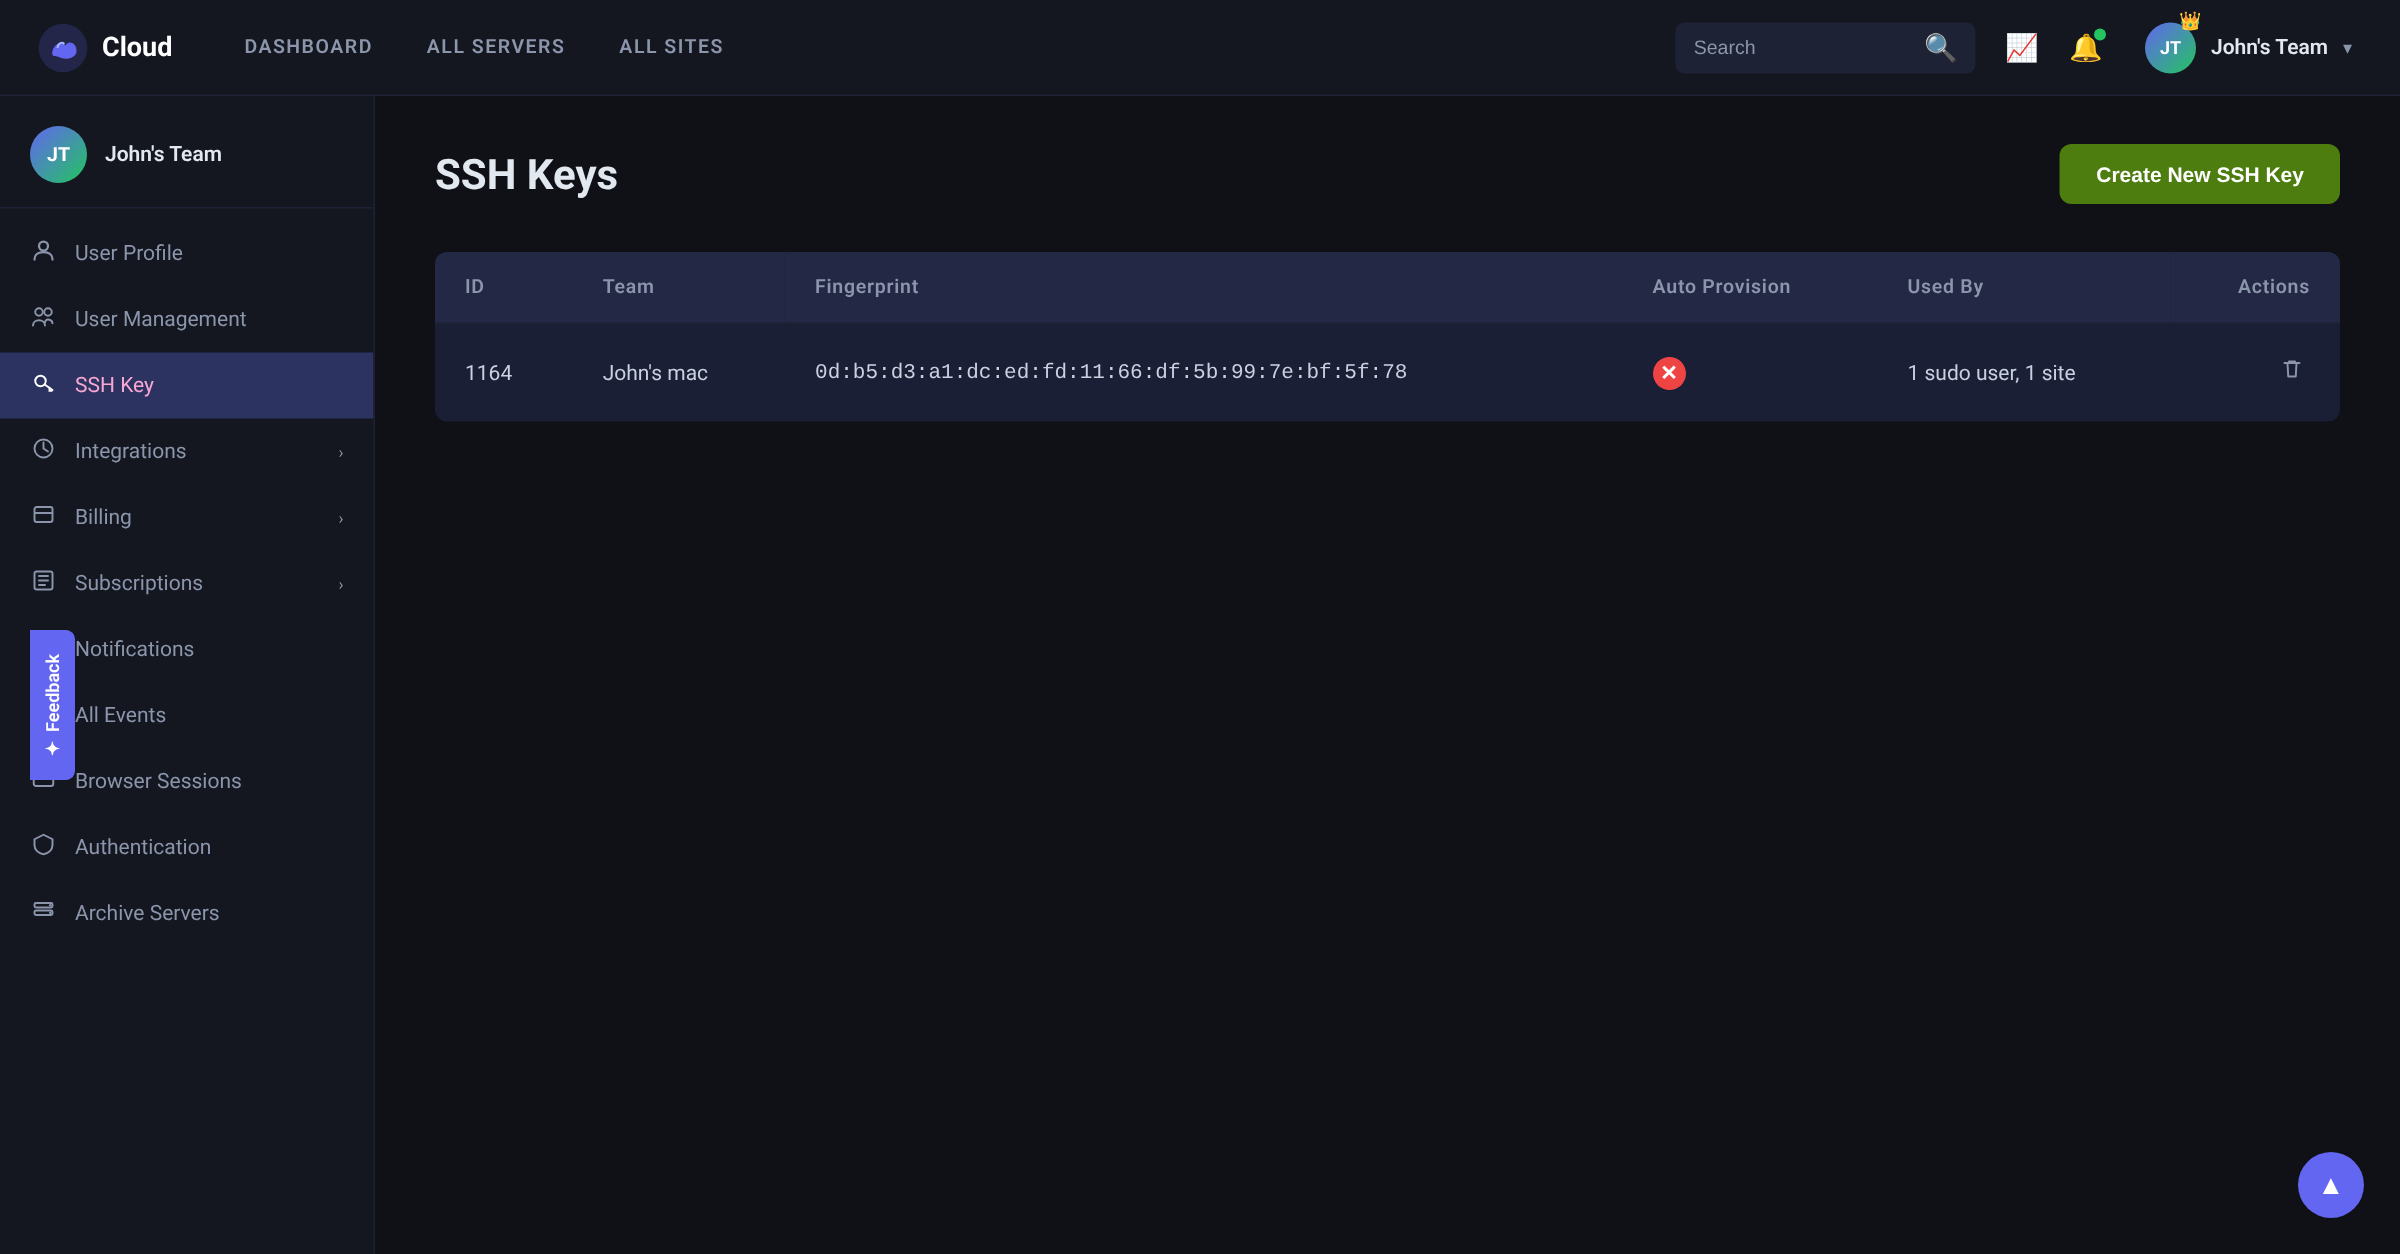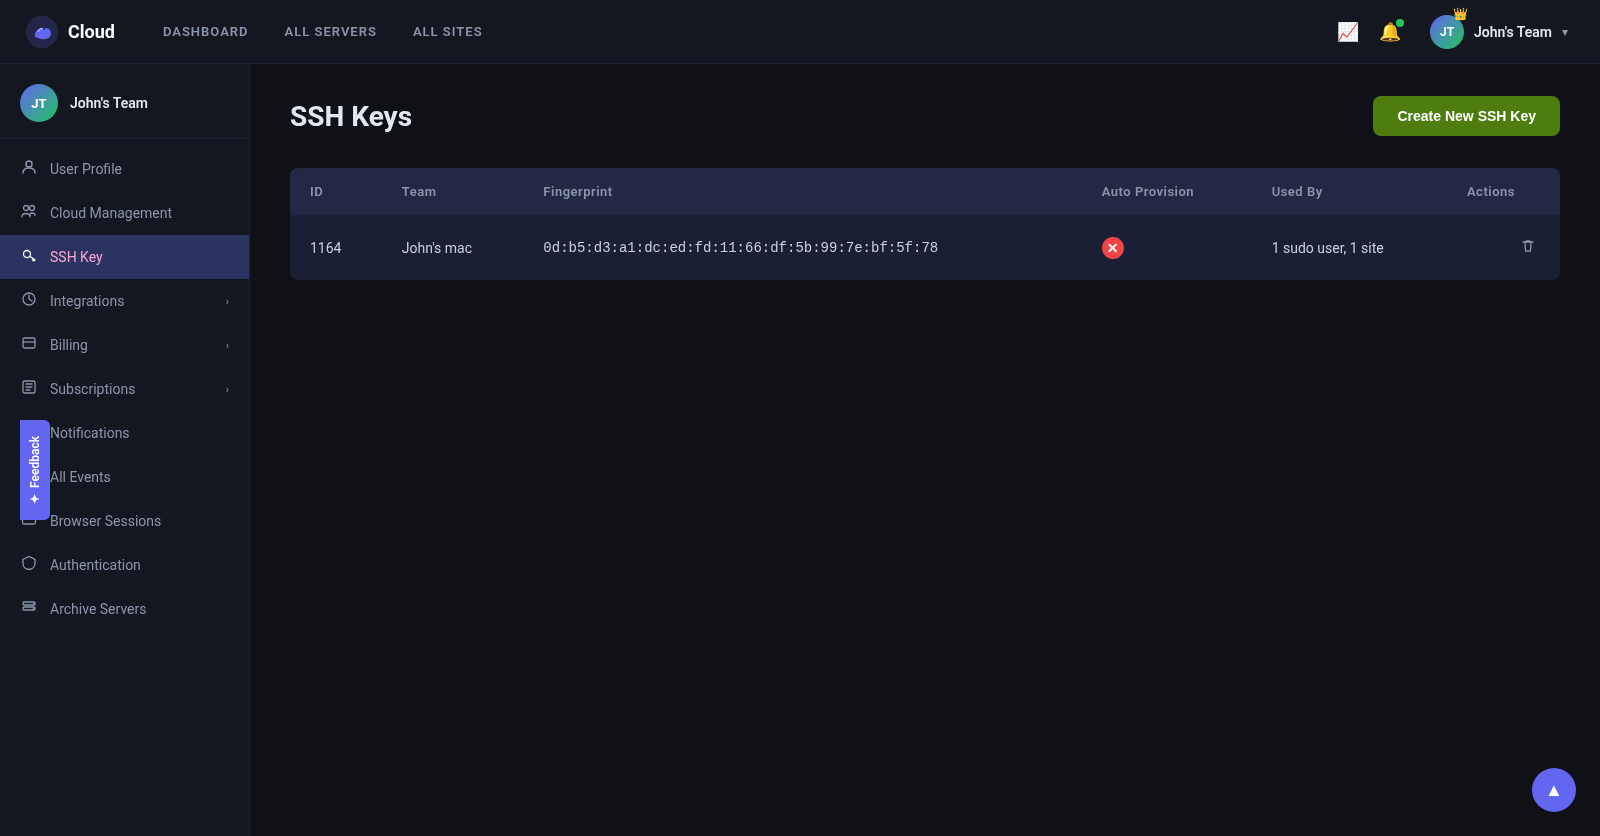--- a/index.html
+++ b/index.html
@@ -340,20 +340,24 @@
       <path d="M16 20 C16 17, 19 15, 21 17" stroke="#a5b4fc" stroke-width="1.5" fill="none"></path>
     </svg>
     <span class="logo-text">Cloud</span>
   </div>
   <div class="nav-links">
     <span class="nav-link">DASHBOARD</span>
     <span class="nav-link">ALL SERVERS</span>
     <span class="nav-link">ALL SITES</span>
   </div>
   <div class="nav-right">
+    <div class="search-box">
+      <input class="search-input" type="text" placeholder="Search" style="">
+      <span class="nav-icon">🔍</span>
+    </div>
     <span class="nav-icon">📈</span>
     <div class="notif-wrapper">
       <span class="nav-icon">🔔</span>
       <div class="notif-dot"></div>
     </div>
     <div class="user-badge">
       <div class="avatar">
         <span>JT</span>
         <span class="avatar-crown">👑</span>
       </div>
@@ -385,21 +389,21 @@
       </div>
       <div class="sidebar-item">
         <span class="item-icon">
           <svg width="16" height="16" viewBox="0 0 16 16" fill="none">
               <circle cx="5" cy="5" r="2.5" stroke="#8b95ab" stroke-width="1.3"></circle>
               <circle cx="11" cy="5" r="2.5" stroke="#8b95ab" stroke-width="1.3"></circle>
               <path d="M1 14c0-2.2 1.8-3.5 4-3.5s4 1.3 4 3.5" stroke="#8b95ab" stroke-width="1.3" stroke-linecap="round"></path>
               <path d="M9 12c0-1 1-2 2-2s3 .8 3 2.5" stroke="#8b95ab" stroke-width="1.3" stroke-linecap="round"></path>
             </svg>
         </span>
-        <span>Cloud Management</span>
+        <span>User Management</span>
       </div>
       <div class="sidebar-item active">
         <span class="item-icon">
           <svg width="16" height="16" viewBox="0 0 16 16" fill="none">
               <circle cx="6" cy="7" r="3.5" stroke="#fff" stroke-width="1.3"></circle>
               <path d="M9 9.5l5 3.5" stroke="#fff" stroke-width="1.3" stroke-linecap="round"></path>
               <path d="M12 11.5v2h1.5" stroke="#fff" stroke-width="1.3" stroke-linecap="round"></path>
             </svg>
         </span>
         <span>SSH Key</span>
@@ -492,21 +496,21 @@
 
     <div class="table-container">
       <table class="table">
         <thead>
           <tr>
             <th>ID</th>
             <th>Team</th>
             <th>Fingerprint</th>
             <th>Auto Provision</th>
             <th>Used By</th>
-            <th style="text-align:left">Actions</th>
+            <th style="text-align:right">Actions</th>
           </tr>
         </thead>
         <tbody>
           <tr class="table-row">
             <td>1164</td>
             <td>John's mac</td>
             <td class="fingerprint-cell">0d:b5:d3:a1:dc:ed:fd:11:66:df:5b:99:7e:bf:5f:78</td>
             <td>
               <div class="auto-provision-false">✕</div>
             </td>

